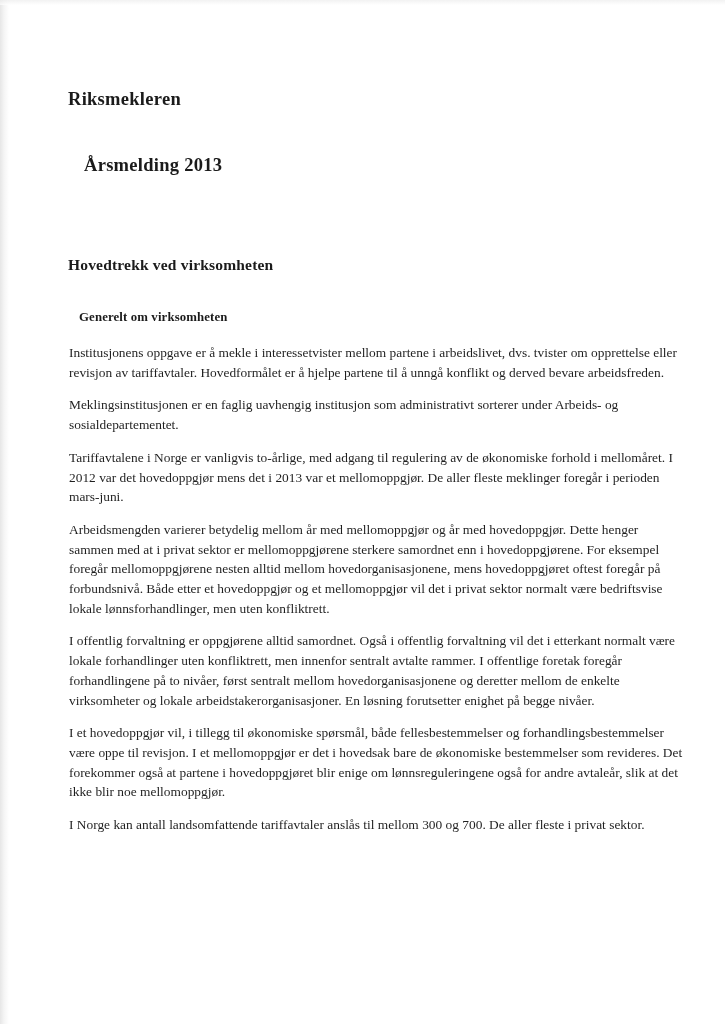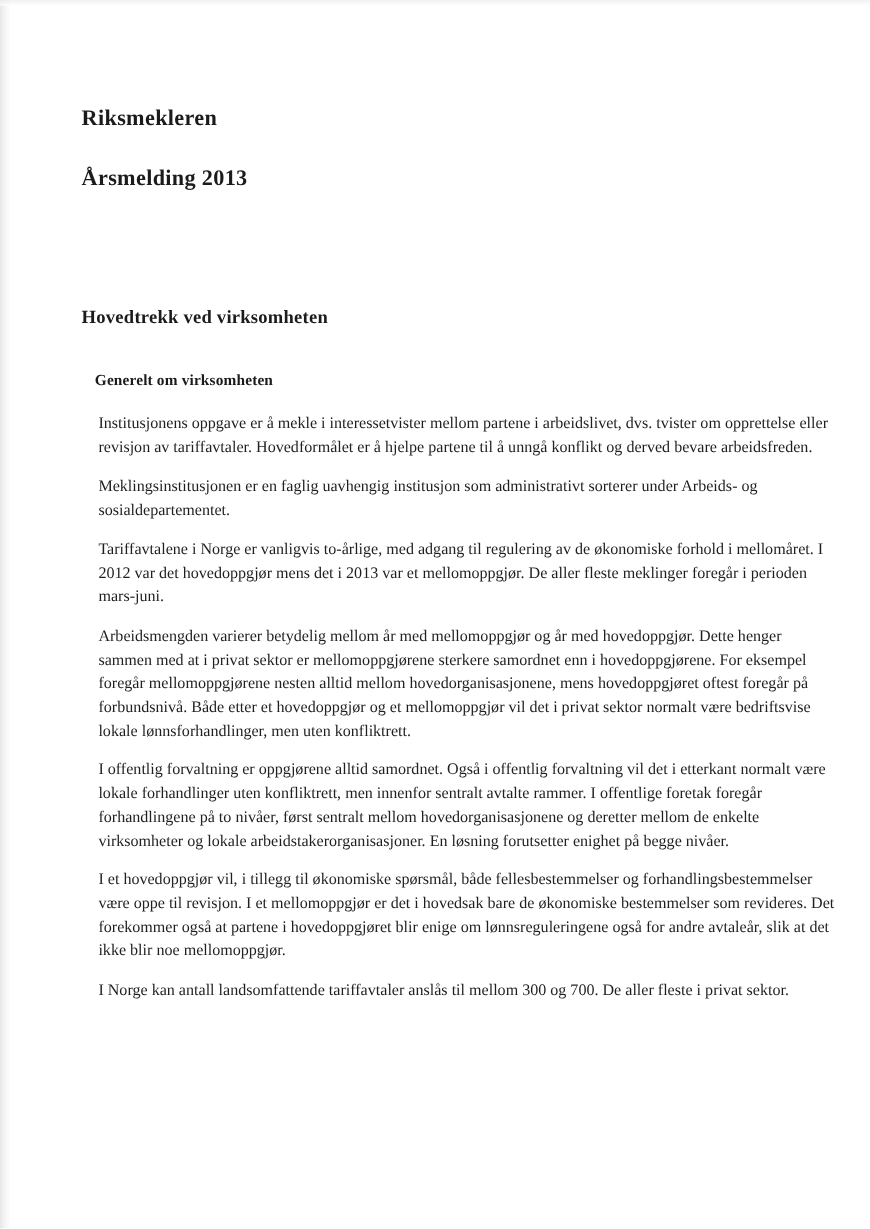--- a/index.html
+++ b/index.html
@@ -60,21 +60,21 @@
     position: absolute;
     top: 89px;
     left: 2px;
     white-space: nowrap;
   }
 
   .doc-subtitle {
     font-size: 18.5px;
     font-weight: bold;
     letter-spacing: .015em;
-    margin: 0;
+    margin: 16px;
     padding: 0;
     position: absolute;
     top: 139px;
     left: 2px;
     white-space: nowrap;
   }
 
   
   .section-heading {
     font-size: 15.5px;
@@ -95,21 +95,21 @@
     position: absolute;
     top: 299px;
     left: 2px;
     white-space: nowrap;
   }
 
   
   .body-block {
     position: absolute;
     top: 343px;
-    left: 16px;
+    left: 3px;
     width: 616px;
   }
 
   p.para {
     font-size: 13.4px;
     line-height: 1.47;
     margin: 0 0 13px 0;
     text-align: left;
     color: #1f1f1f;
     hyphens: none;

